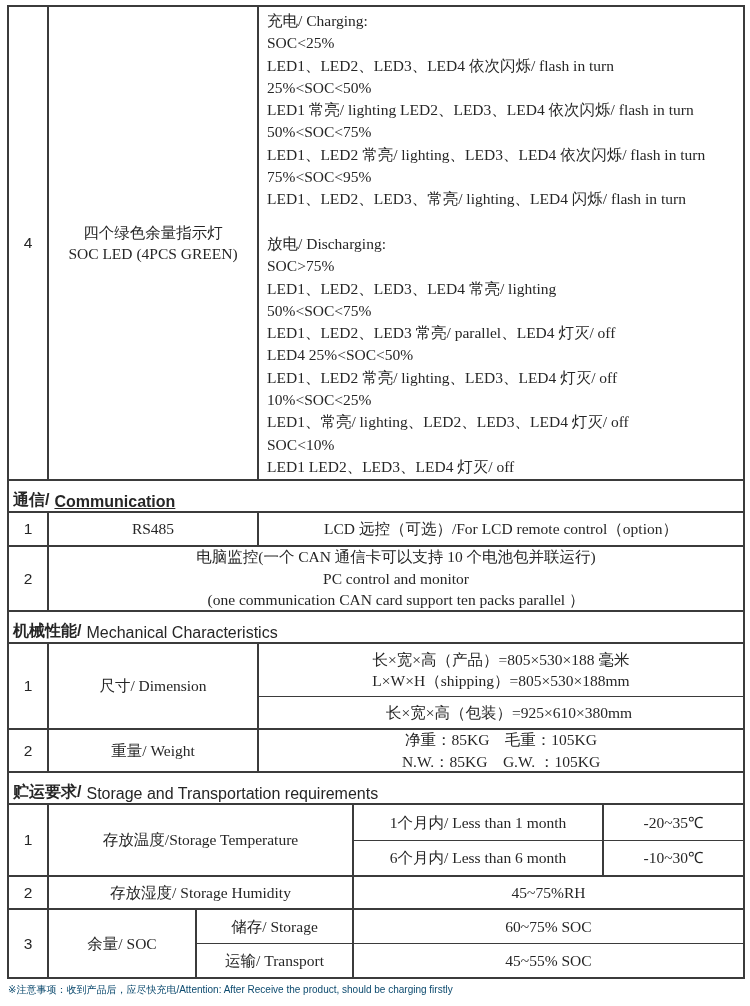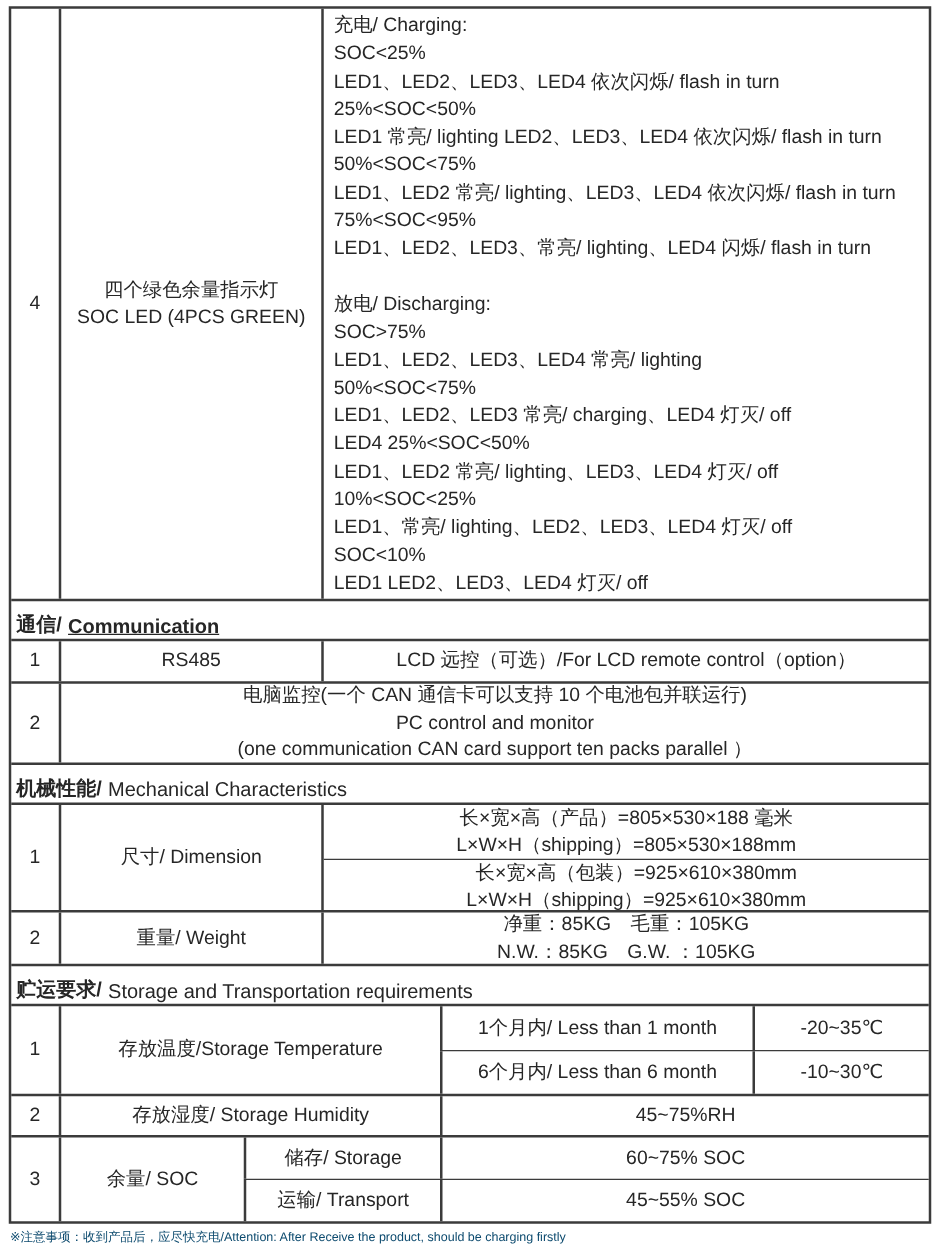--- a/index.html
+++ b/index.html
@@ -15,21 +15,21 @@
     position: absolute;
     left: 7px; top: 5px;
     width: 738px;
     border: 2px solid #3b3b3b;
     background: #fff;
   }
   .row { display: flex; align-items: stretch; border-top: 2px solid #3b3b3b; }
   .row.first { border-top: none; }
 
   .cell { min-width: 0; }
-  .bl { border-left: 2px solid #3b3b3b; }
+  .bl { border-left: 2px solid #3b3b3b; font-family: Liberation Serif, serif; }
   .c { display: flex; flex-direction: column; align-items: center; justify-content: center; text-align: center; }
 
   .w-num { width: 38px; flex: 0 0 38px; }
   .w-item { width: 210px; flex: 0 0 210px; }
   .w-item-wide { width: 305px; flex: 0 0 305px; }
   .w-item-soc { width: 148px; flex: 0 0 148px; }
   .w-sub-soc { width: 157px; flex: 0 0 157px; }
   .w-sub-temp { width: 250px; flex: 0 0 250px; }
   .grow { flex: 1 1 auto; }
 
@@ -88,21 +88,21 @@
         <div class="ln">LED1 常亮/ lighting LED2、LED3、LED4 依次闪烁/ flash in turn</div>
         <div class="ln">50%&lt;SOC&lt;75%</div>
         <div class="ln">LED1、LED2 常亮/ lighting、LED3、LED4 依次闪烁/ flash in turn</div>
         <div class="ln">75%&lt;SOC&lt;95%</div>
         <div class="ln">LED1、LED2、LED3、常亮/ lighting、LED4 闪烁/ flash in turn</div>
         <div class="ln"></div>
         <div class="ln">放电/ Discharging:</div>
         <div class="ln">SOC&gt;75%</div>
         <div class="ln">LED1、LED2、LED3、LED4 常亮/ lighting</div>
         <div class="ln">50%&lt;SOC&lt;75%</div>
-        <div class="ln">LED1、LED2、LED3 常亮/ charging、LED4 灯灭/ off</div>
+        <div class="ln">LED1、LED2、LED3 常亮/ parallel、LED4 灯灭/ off</div>
         <div class="ln">LED4 25%&lt;SOC&lt;50%</div>
         <div class="ln">LED1、LED2 常亮/ lighting、LED3、LED4 灯灭/ off</div>
         <div class="ln">10%&lt;SOC&lt;25%</div>
         <div class="ln">LED1、常亮/ lighting、LED2、LED3、LED4 灯灭/ off</div>
         <div class="ln">SOC&lt;10%</div>
         <div class="ln">LED1 LED2、LED3、LED4 灯灭/ off</div>
       </div>
     </div>
 
     <div class="row sect">
@@ -133,21 +133,20 @@
     <div class="row row-dim">
       <div class="cell w-num c txt">1</div>
       <div class="cell w-item bl c txt">尺寸/ Dimension</div>
       <div class="cell grow bl subcol">
         <div class="subblock c">
           <div class="txt">长×宽×高（产品）=805×530×188 毫米</div>
           <div class="txt">L×W×H（shipping）=805×530×188mm</div>
         </div>
         <div class="subblock c">
           <div class="txt">长×宽×高（包装）=925×610×380mm</div>
-          <div class="txt">L×W×H（shipping）=925×610×380mm</div>
         </div>
       </div>
     </div>
 
     <div class="row row-weight">
       <div class="cell w-num c txt">2</div>
       <div class="cell w-item bl c txt">重量/ Weight</div>
       <div class="cell grow bl c">
         <div class="txt">净重：85KG　毛重：105KG</div>
         <div class="txt">N.W.：85KG　G.W. ：105KG</div>

